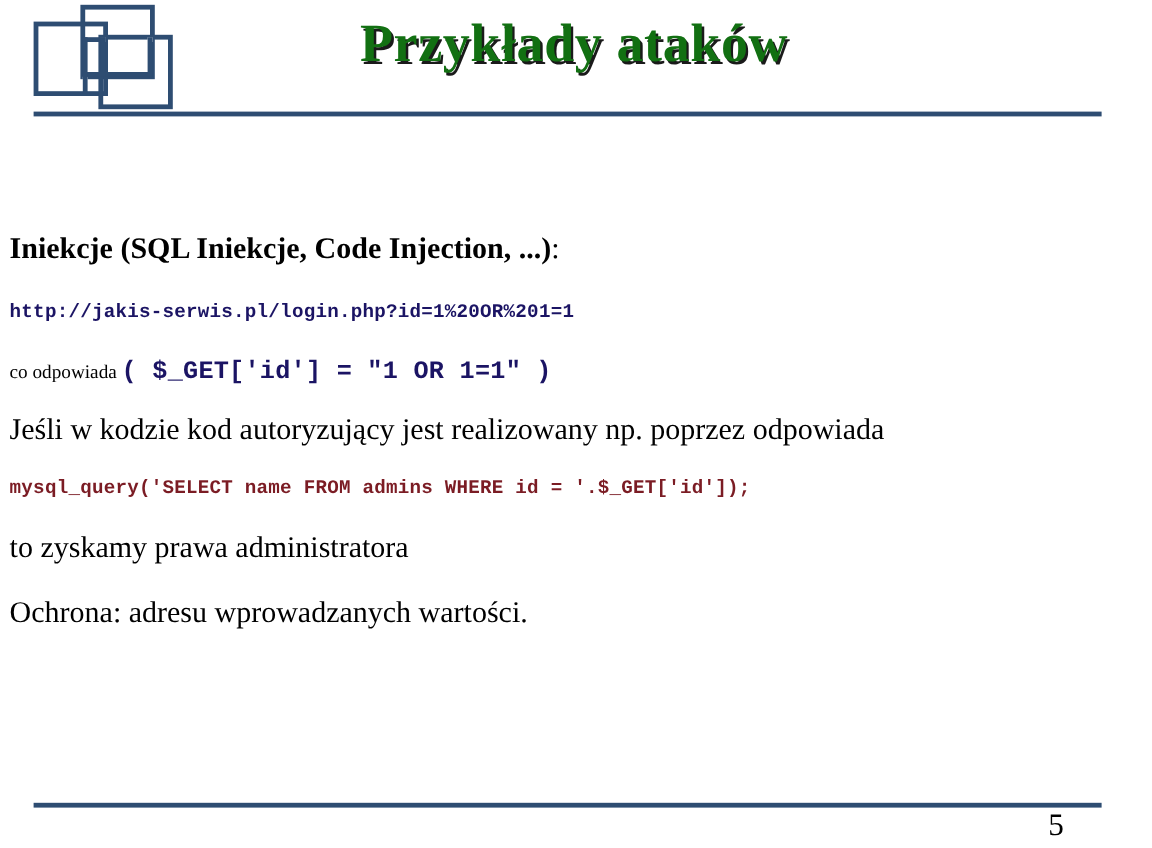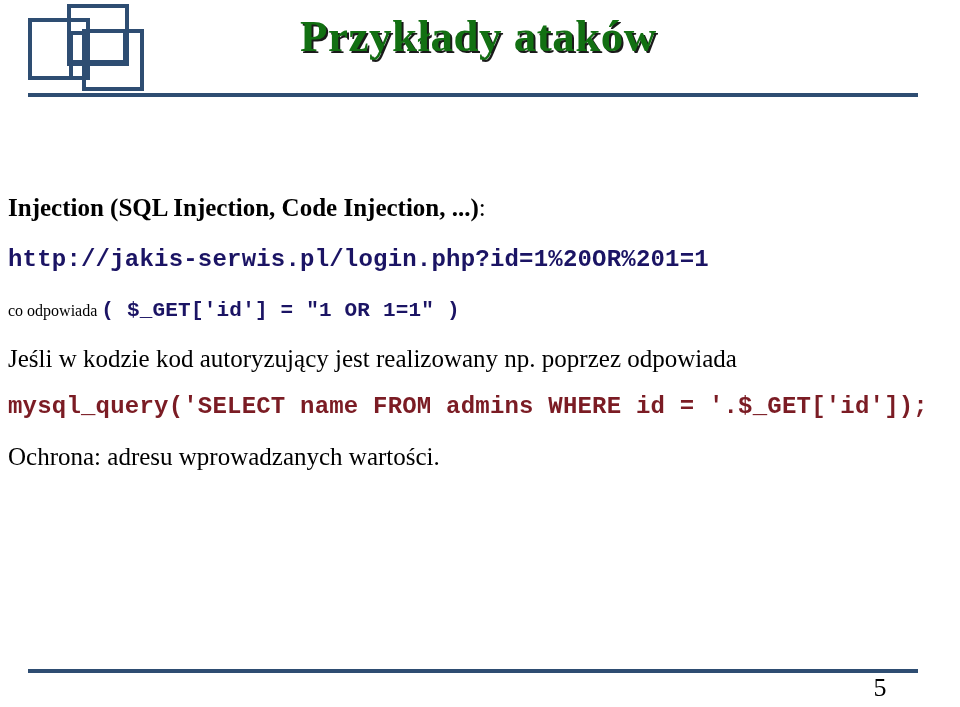--- a/index.html
+++ b/index.html
@@ -89,21 +89,21 @@
     font-family: "Liberation Mono", "DejaVu Sans Mono", monospace;
     font-weight: bold;
     font-size: 21px;
     letter-spacing: 0.2px;
   }
   .code-navy { color: #1b1464; }
 
   .l-code-line {
     font-family: "Liberation Mono", "DejaVu Sans Mono", monospace;
     font-weight: bold;
-    font-size: 24px;
+    font-size: 16px;
     line-height: 30px;
     letter-spacing: 0.2px;
     white-space: nowrap;
   }
   .l-code-line.navy { color: #1b1464; }
   .l-code-line.red  { color: #7b1c24; }
 
   .inline-serif {
     font-family: "Liberation Serif", "DejaVu Serif", serif;
     font-weight: normal;
@@ -152,30 +152,31 @@
     </svg>
   </div>
 
   <div id="slide-title">Przykłady ataków</div>
 
   <div id="header-rule"></div>
 </div>
 
 <div id="content">
 
-  <div class="line l-heading"><span>Injection (SQL Injection, Code Injection, ...)</span><span class="plain">:</span></div>
+  <div class="line l-heading"><span>Iniekcje (SQL Iniekcje, Code Injection, ...)</span><span class="plain">:</span></div>
 
 
   <div class="line l-code-line navy gap-sm">http://jakis-serwis.pl/login.php?id=1%20OR%201=1</div>
 
   <div class="line l-text gap-sm"><span class="inline-serif">co odpowiada </span><span class="code code-navy">( $_GET['id'] = "1 OR 1=1" )</span></div>
 
   <div class="line l-text gap-sm">Jeśli w kodzie kod autoryzujący jest realizowany np. poprzez odpowiada</div>
 
   <div class="line l-code-line red gap-md">mysql_query('SELECT name FROM admins WHERE id = '.$_GET['id']);</div>
 
+  <div class="line l-text gap-lg">to zyskamy prawa administratora</div>
 
   <div class="line l-text"><span class="bold">Ochrona:</span><span> adresu wprowadzanych wartości.</span></div>
 
 </div>
 
 <div id="footer-rule"></div>
 <div id="page-number">5</div>
 
 </body></html>

